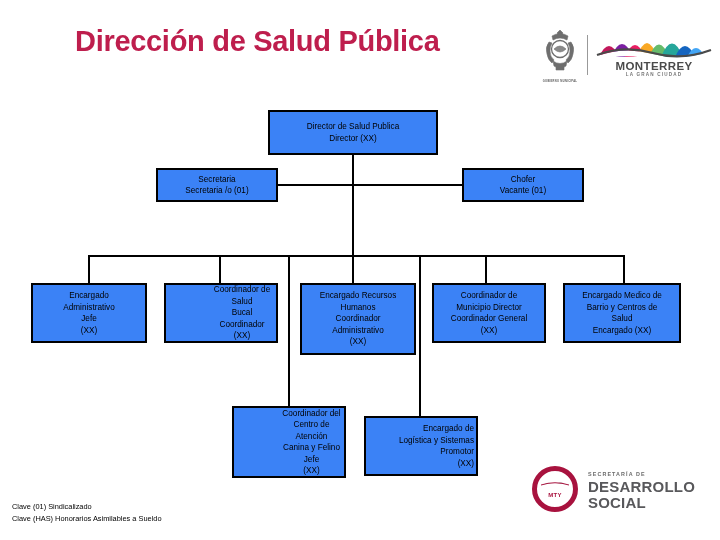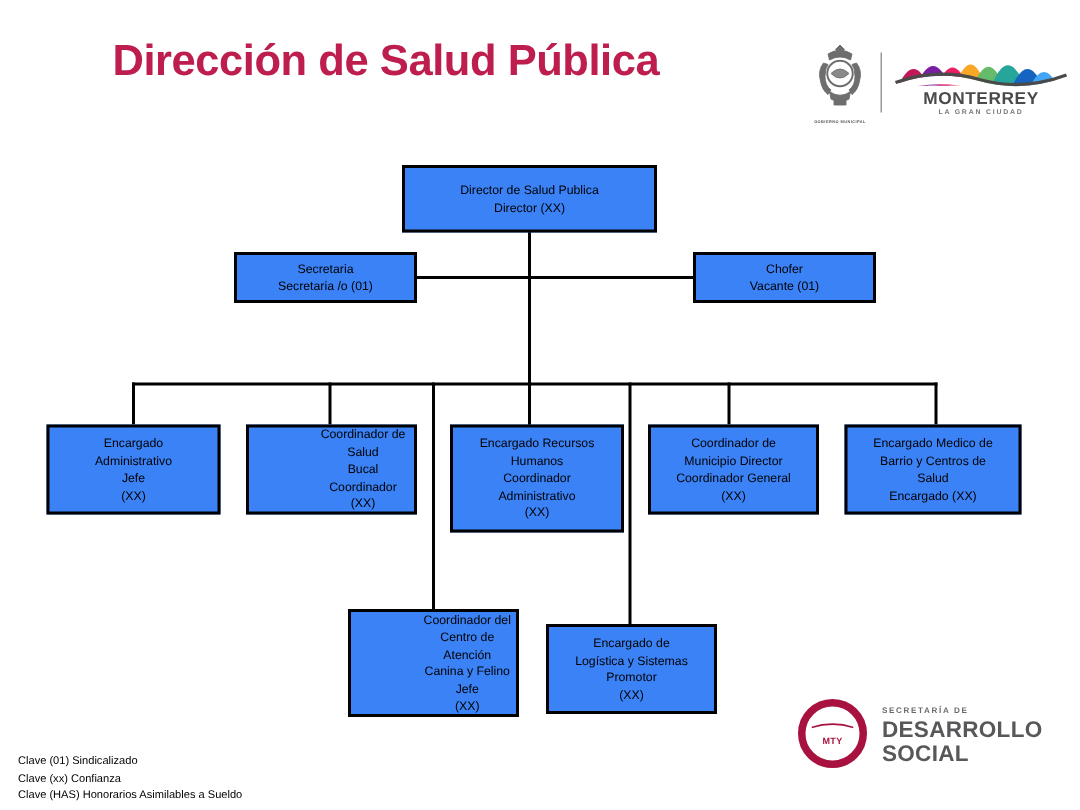--- a/index.html
+++ b/index.html
@@ -302,30 +302,29 @@
   </div>
 
   <div class="node" style="left:232px; top:406px; width:114px; height:72px;padding-left:47px;">
     <span class="ln">Coordinador del</span>
     <span class="ln">Centro de Atención</span>
     <span class="ln">Canina y Felino</span>
     <span class="ln">Jefe</span>
     <span class="ln">(XX)</span>
   </div>
 
-  <div class="node" style="left:364px; top:416px; width:114px; height:60px;">
+  <div class="node" style="left:364px; top:416px; width:114px; height:60px;text-align:right;">
     <span class="ln">Encargado de</span>
     <span class="ln">Logística y Sistemas</span>
     <span class="ln">Promotor</span>
     <span class="ln">(XX)</span>
   </div>
 
   <div class="legend">
     <div>Clave (01) Sindicalizado</div>
-    <div>Clave (xx) Confianza</div>
     <div>Clave (HAS) Honorarios Asimilables a  Sueldo</div>
   </div>
 
   <div class="sds-logo">
     <div class="sds-mark"></div>
     <svg class="sds-hill" viewBox="0 0 28 11" aria-hidden="true">
       <path d="M1 10 Q7 2 13 10 Q19 1 27 10 Z" fill="#9e9e9e"></path>
       <path d="M0 8 Q14 4 28 8 L28 11 L0 11 Z" fill="#ffffff"></path>
       <path d="M0 8 Q14 3.5 28 8" fill="none" stroke="#A8123E" stroke-width="1"></path>
     </svg>

